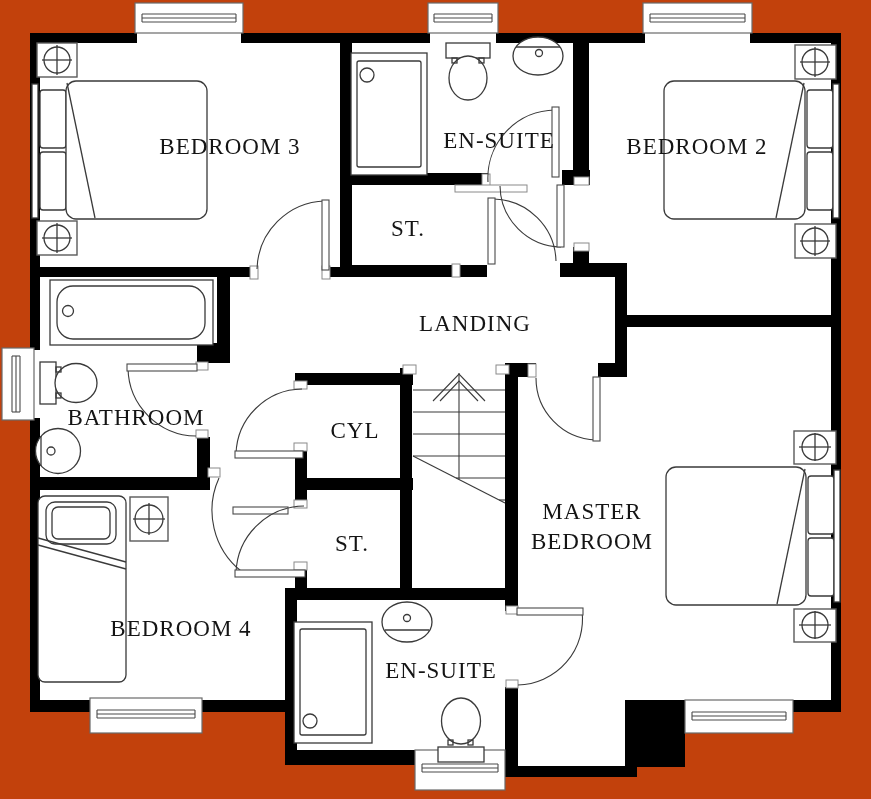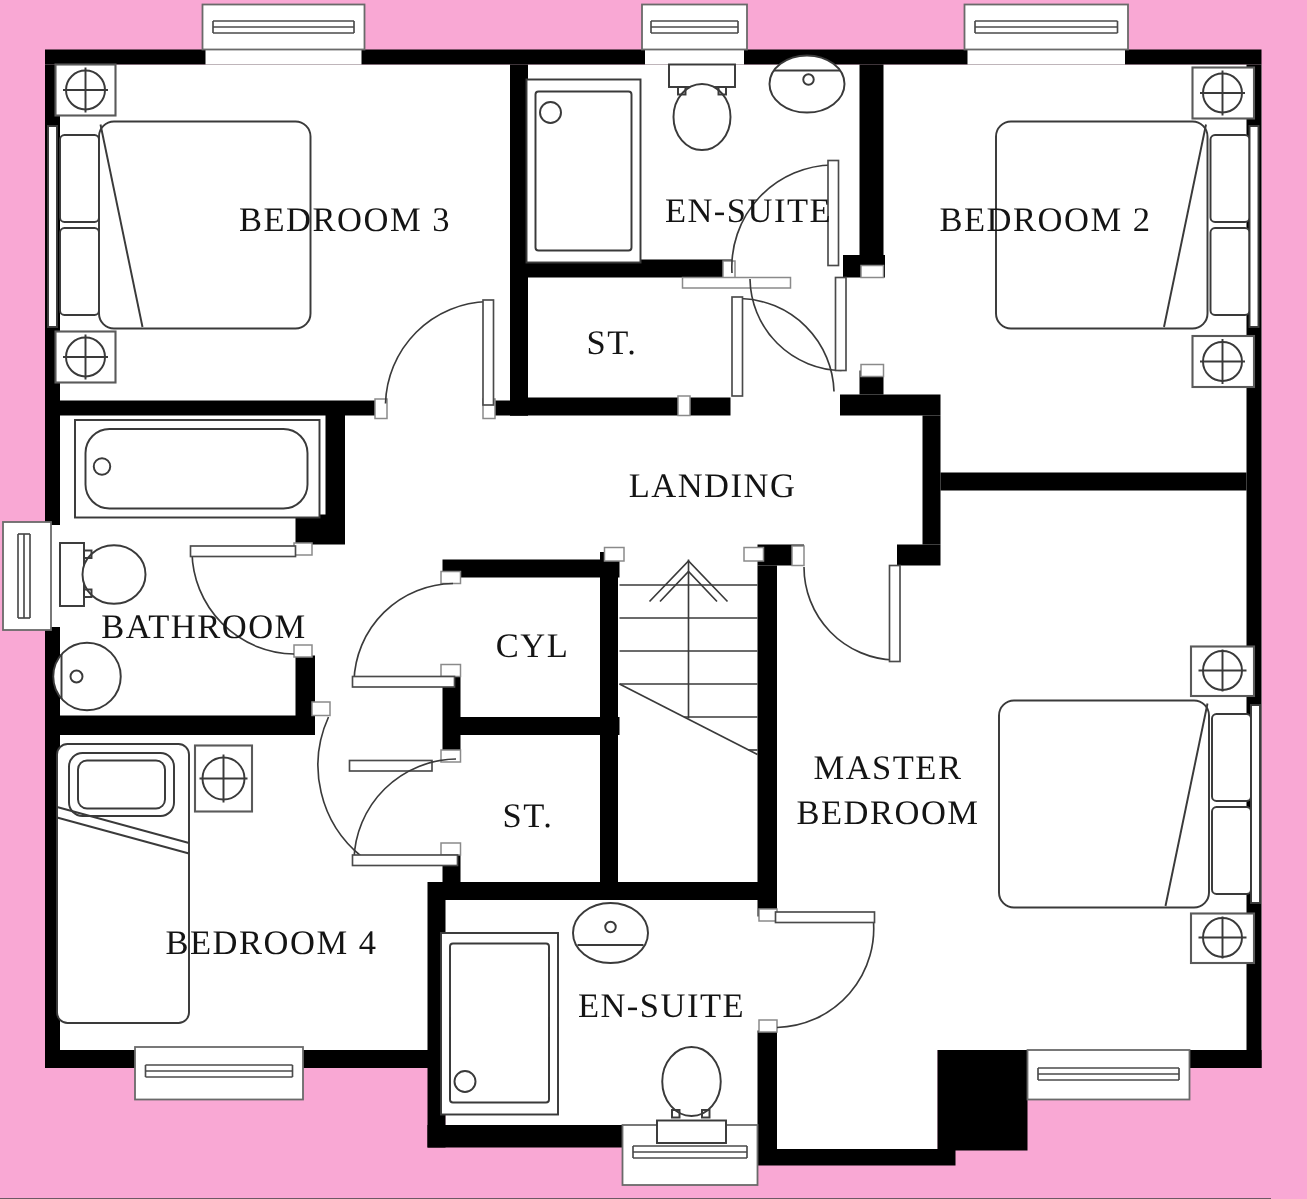--- a/index.html
+++ b/index.html
@@ -1,16 +1,16 @@
 <!DOCTYPE html>
 <html><head>
 <meta charset="utf-8">
 <style>
   html,body{margin:0;padding:0;background:#000;}
-  #stage{position:relative;width:871px;height:799px;background:#f9a8d4;overflow:hidden;}
+  #stage{position:relative;width:871px;height:799px;background:#c2410c;overflow:hidden;}
   svg{display:block;}
   .wall{fill:#000000;stroke:none;}
   .floor{fill:#ffffff;stroke:none;}
   .fix{fill:none;stroke:#3a3a3a;stroke-width:1.3;}
   .fixw{fill:#ffffff;stroke:#3a3a3a;stroke-width:1.3;}
   .arc{fill:none;stroke:#3a3a3a;stroke-width:1.1;}
   .leaf{fill:#ffffff;stroke:#4a4a4a;stroke-width:1.1;}
   .tick{fill:#ffffff;stroke:#8a8a8a;stroke-width:1;}
   .winbox{fill:#ffffff;stroke:#6a6a6a;stroke-width:1.2;}
   .winln{stroke:#4a4a4a;stroke-width:1.1;}

